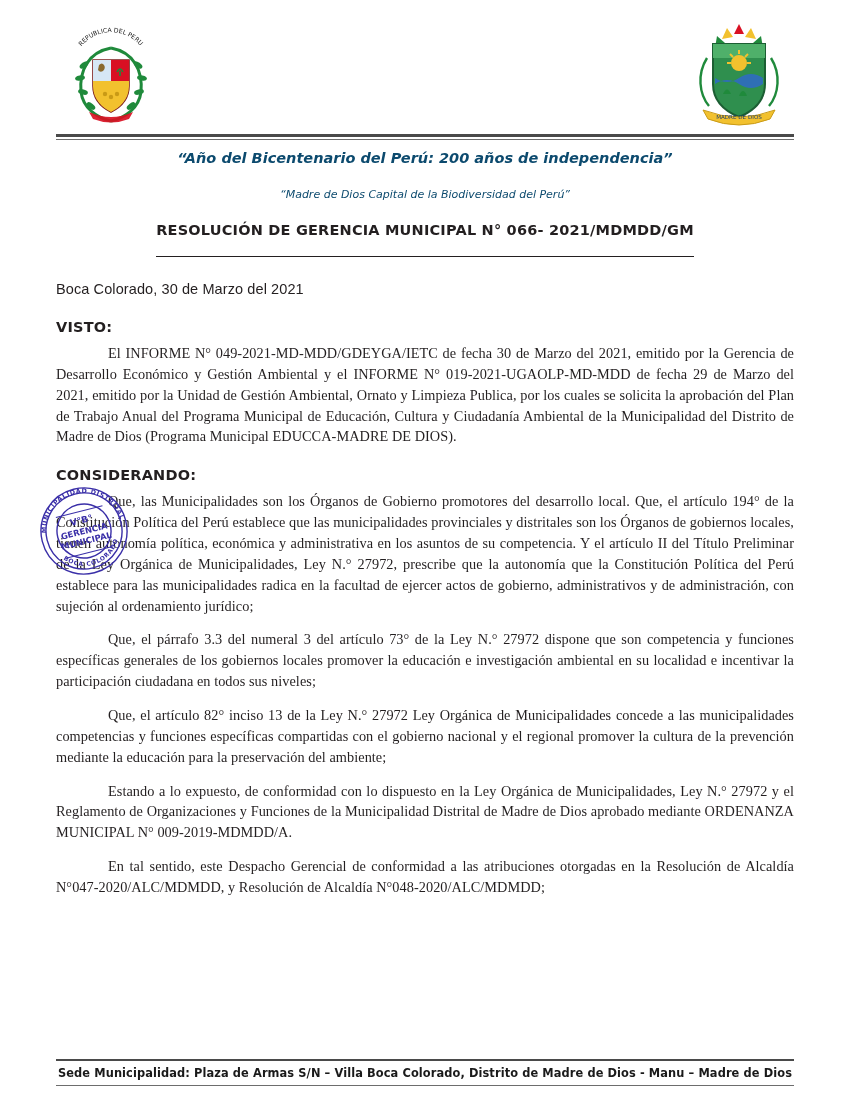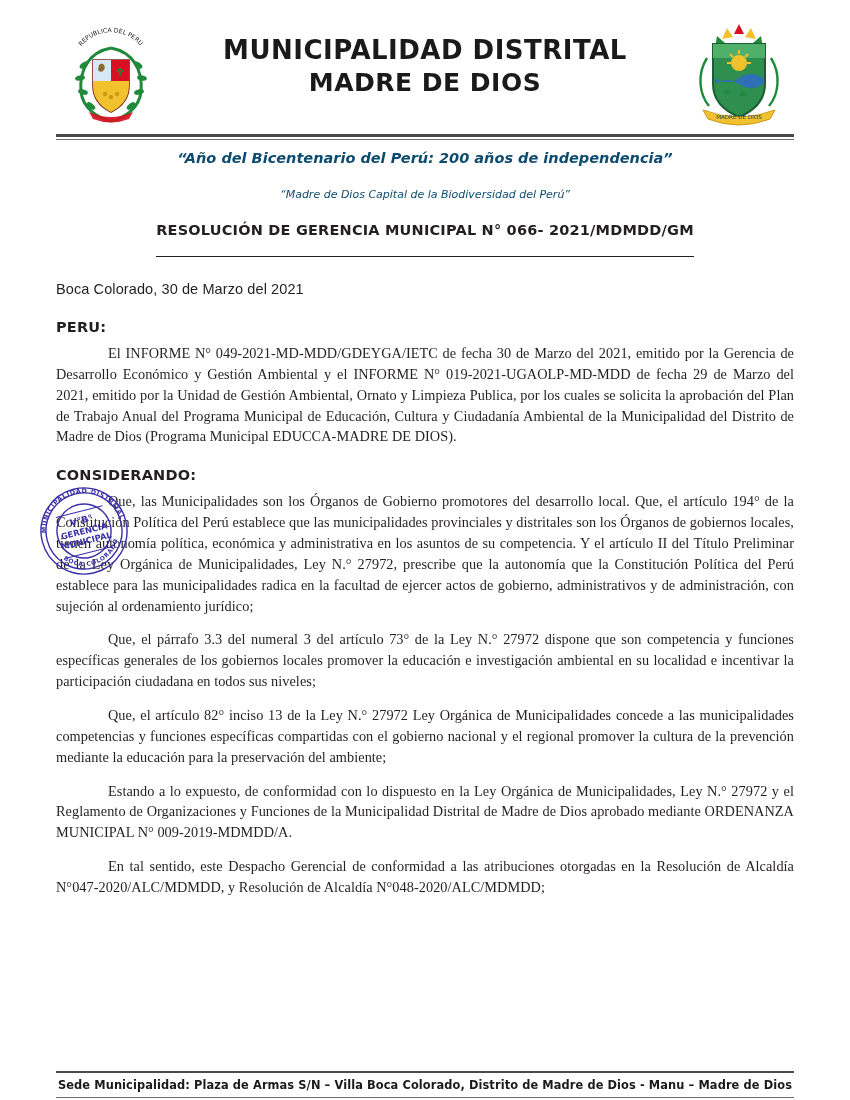--- a/index.html
+++ b/index.html
@@ -142,21 +142,21 @@
     width: 112px;
     height: 112px;
     pointer-events: none;
   }
 
   
   .footer {
     position: absolute;
     left: 56px;
     right: 56px;
-    bottom: 2px;
+    bottom: 14px;
   }
   .footer .hr-top {
     border: none;
     border-top: 2.5px solid #4a4a4a;
     margin: 0 0 2px 0;
   }
   .footer .hr-bottom {
     border: none;
     border-top: 1px solid #6d6d6d;
     margin: 2px 0 0 0;
@@ -209,24 +209,20 @@
         <path d="M61,58 l0,-5 M58,54 q3,-6 6,0" stroke="#1f8a3b" stroke-width="1.6" fill="none"></path>
 
         <circle cx="46" cy="76" r="2.2" fill="#c99a16"></circle>
         <circle cx="52" cy="79" r="2.2" fill="#c99a16"></circle>
         <circle cx="58" cy="76" r="2.2" fill="#c99a16"></circle>
 
         <path d="M30,94 q22,10 44,0 l-4,7 q-18,7 -36,0 z" fill="#d91023" opacity=".92"></path>
       </svg>
     </div>
 
-    <div class="header-title">
-      <div class="line1">MUNICIPALIDAD DISTRITAL</div>
-      <div class="line2">MADRE DE DIOS</div>
-    </div>
 
     <div class="crest-right">
       <svg class="crest-muni" width="104" height="112" viewBox="0 0 104 112" aria-hidden="true">
 
         <g>
           <path d="M52,6 l5,10 l-10,0 z" fill="#d91023"></path>
           <path d="M40,10 l6,9 l-11,2 z" fill="#f2c12e"></path>
           <path d="M64,10 l-6,9 l11,2 z" fill="#f2c12e"></path>
           <path d="M30,18 l8,7 l-10,5 z" fill="#1f8a3b"></path>
           <path d="M74,18 l-8,7 l10,5 z" fill="#1f8a3b"></path>
@@ -264,21 +260,21 @@
   <div class="slogan second">“Madre de Dios Capital de la Biodiversidad del Perú”</div>
 
   <div class="res-title-wrap">
     <span class="res-title">RESOLUCIÓN DE GERENCIA MUNICIPAL  N° 066- 2021/MDMDD/GM</span>
   </div>
 
   <div class="place-date">Boca Colorado, 30 de Marzo del 2021</div>
 
   <div class="doc-body">
 
-    <div class="section-label">PERU:</div>
+    <div class="section-label">VISTO:</div>
     <p class="body-par">El INFORME N° 049-2021-MD-MDD/GDEYGA/IETC de fecha 30 de Marzo del 2021, emitido por la Gerencia de Desarrollo Económico y Gestión Ambiental y el INFORME N° 019-2021-UGAOLP-MD-MDD de fecha 29 de Marzo del 2021, emitido por la Unidad de Gestión Ambiental, Ornato y Limpieza Publica, por los cuales se solicita la aprobación del Plan de Trabajo Anual del Programa Municipal de Educación, Cultura y Ciudadanía Ambiental de la Municipalidad del Distrito de Madre de Dios (Programa Municipal EDUCCA-MADRE DE DIOS).</p>
 
     <div class="section-label considerando">CONSIDERANDO:</div>
 
     <p class="body-par tight">Que, las Municipalidades son los Órganos de Gobierno promotores del desarrollo local. Que, el artículo 194° de la Constitución Política del Perú establece que las municipalidades provinciales y distritales son los Órganos de gobiernos locales, tienen autonomía política, económica y administrativa en los asuntos de su competencia. Y el artículo II del Título Preliminar de la Ley Orgánica de Municipalidades, Ley N.° 27972, prescribe que la autonomía que la Constitución Política del Perú establece para las municipalidades radica en la facultad de ejercer actos de gobierno, administrativos y de administración, con sujeción al ordenamiento jurídico;</p>
     <p class="body-par tight">Que, el párrafo 3.3 del numeral 3 del artículo 73° de la Ley N.° 27972 dispone que son competencia y funciones específicas generales de los gobiernos locales promover la educación e investigación ambiental en su localidad e incentivar la participación ciudadana en todos sus niveles;</p>
     <p class="body-par tight">Que, el artículo 82° inciso 13 de la Ley N.° 27972 Ley Orgánica de Municipalidades concede a las municipalidades competencias y funciones específicas compartidas con el gobierno nacional y el regional promover la cultura de la prevención mediante la educación para la preservación del ambiente;</p>
     <p class="body-par tight">Estando a lo expuesto, de conformidad con lo dispuesto en la Ley Orgánica de Municipalidades, Ley N.° 27972 y el Reglamento de Organizaciones y Funciones de la Municipalidad Distrital de Madre de Dios aprobado mediante ORDENANZA MUNICIPAL N° 009-2019-MDMDD/A.</p>
     <p class="body-par tight">En tal sentido, este Despacho Gerencial de conformidad a las atribuciones otorgadas en la Resolución de Alcaldía N°047-2020/ALC/MDMDD, y Resolución de Alcaldía N°048-2020/ALC/MDMDD;</p>
   </div>

